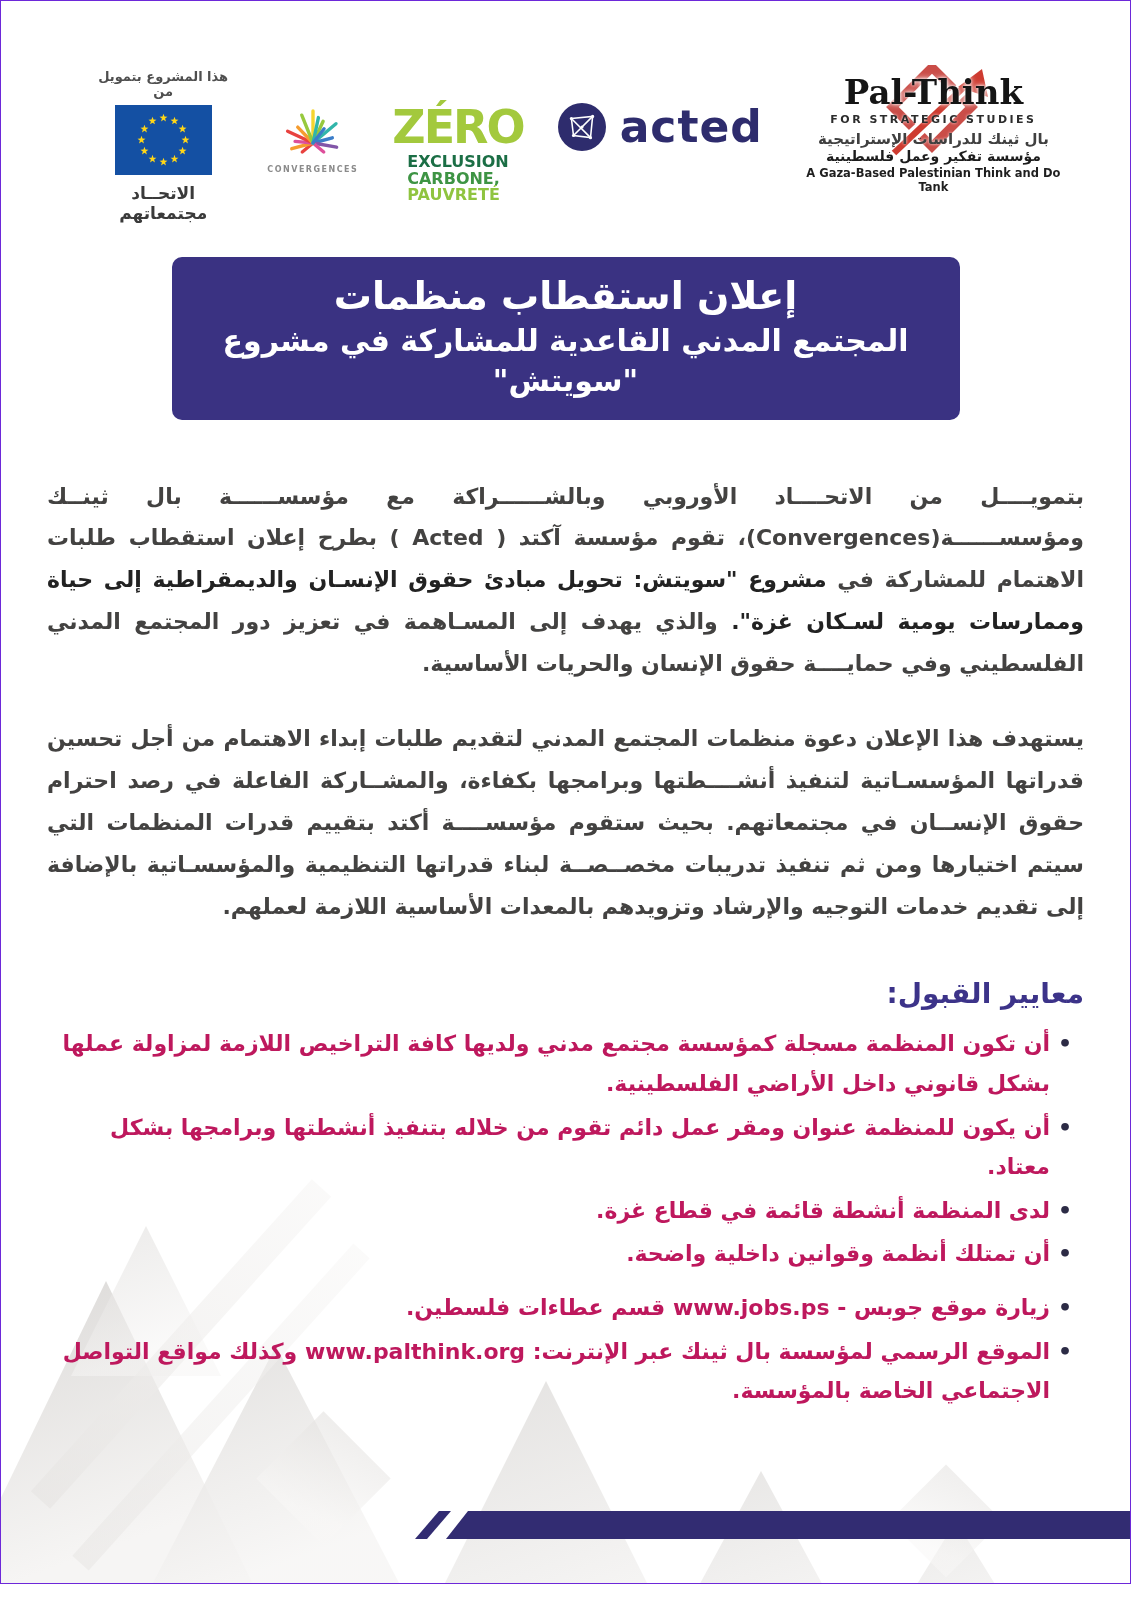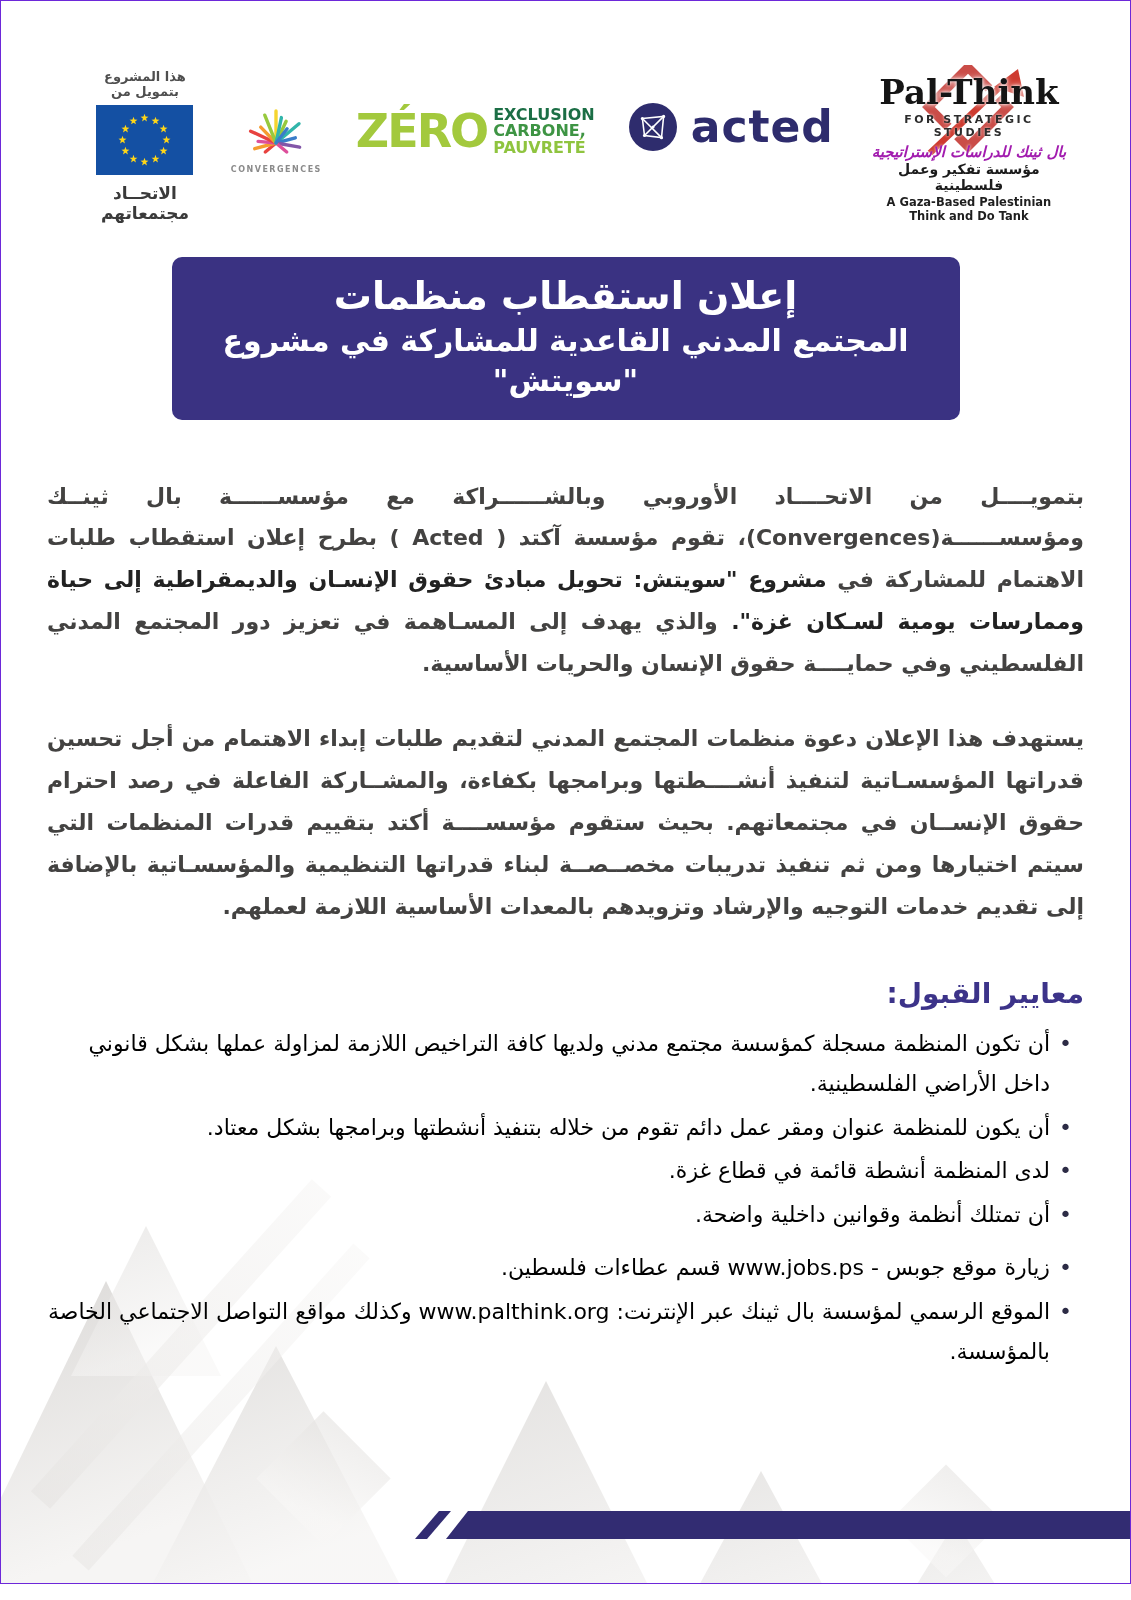--- a/index.html
+++ b/index.html
@@ -17,55 +17,55 @@
   .wm-bar{ background:linear-gradient(90deg,#e6e4e2,#f7f6f5); transform:rotate(-48deg); }
   
   .logos{ position:relative; z-index:2; display:flex; align-items:flex-start;
           padding:68px 60px 0 92px; gap:34px; direction:ltr; }
   .eu-block{ width:150px; text-align:center; }
   .eu-note{ font-size:13px; color:#4f4f4f; font-weight:bold; margin-bottom:6px; direction:rtl; }
   .eu-flag{ display:block; margin:0 auto; }
   .eu-label{ font-size:17px; color:#3a3a3a; font-weight:bold; margin-top:8px; direction:rtl; }
   .conv-block{ width:92px; text-align:center; padding-top:28px; }
   .conv-caption{ font-size:8px; letter-spacing:1.5px; color:#8b8b8b; font-weight:bold; margin-top:2px; }
-  .zero-block{ display:flex; align-items:center; gap:6px; padding-top:38px; }
+  .zero-block{ display:flex; align-items:center; gap:6px; padding-top:38px;flex-direction:column; }
   .zero-word{ font-size:46px; font-weight:bold; color:#a3c93d; letter-spacing:-2px; line-height:0.9; }
   .zero-stack{ display:flex; flex-direction:column; }
   .zero-stack span{ font-size:16px; font-weight:bold; line-height:1.02; letter-spacing:0; }
   .zero-l1{ color:#1b6e45; } .zero-l2{ color:#3e9444; } .zero-l3{ color:#8fc43f; }
   .acted-block{ display:flex; align-items:center; gap:14px; padding-top:32px; }
   .acted-circle{ width:48px; height:48px; border-radius:50%; background:#2e2c6d;
                  display:flex; align-items:center; justify-content:center; }
   .acted-word{ font-size:44px; font-weight:bold; color:#2e2c6d; letter-spacing:1px; }
   .pal-block{ position:relative; width:292px; text-align:center; padding-top:6px; margin-left:auto; }
   .pal-svg{ position:absolute; left:50%; top:-4px; transform:translateX(-50%); z-index:0; }
   .pal-text{ position:relative; z-index:1; }
   .pal-name{ font-family:"DejaVu Serif", serif; font-size:34px; font-weight:bold; color:#151515;
              line-height:1.05; text-shadow:0 0 3px #fff,0 0 6px #fff; }
   .pal-sub{ font-size:11px; letter-spacing:2.5px; color:#2c2c2c; font-weight:bold;
             text-shadow:0 0 3px #fff; margin-top:2px; }
-  .pal-ar1{ font-size:15px; font-weight:bold; color:#a21caf; direction:rtl; margin-top:4px; text-shadow:0 0 3px #fff;font-style:italic; }
+  .pal-ar1{ font-size:15px; font-weight:bold; color:#404040; direction:rtl; margin-top:4px; text-shadow:0 0 3px #fff; }
   .pal-ar2{ font-size:14px; font-weight:bold; color:#1c1c1c; direction:rtl; text-shadow:0 0 3px #fff; }
   .pal-tag{ font-size:11.5px; font-weight:bold; color:#1f1f1f; margin-top:2px; text-shadow:0 0 3px #fff; }
   
   .band{ position:relative; z-index:2; width:788px; margin:34px auto 0 auto;
          background:#3a3282; border-radius:10px; padding:16px 10px 18px 10px;
          text-align:center; direction:rtl; }
   .band-l1{ color:#ffffff; font-size:38px; font-weight:bold; line-height:1.25; }
   .band-l2{ color:#ffffff; font-size:30px; font-weight:bold; line-height:1.35; }
   
   .content{ position:relative; z-index:2; padding:0 46px; direction:rtl; }
   .para{ margin-top:56px; font-size:22px; font-weight:bold; color:#434241;
          text-align:justify; line-height:1.9; }
   .para.p2{ margin-top:34px; }
   .b-strong{ color:#222222; }
   .sec-h{ margin-top:50px; font-size:28px; font-weight:bold; color:#3c3389; }
   .sec-h.small{ font-size:23px; margin-top:46px; }
   ul.blist{ list-style:none; margin-top:14px; padding-right:12px; }
-  ul.blist li{ position:relative; font-size:22px; font-weight:normal; color:#000000;
+  ul.blist li{ position:relative; font-size:22px; font-weight:bold; color:#be185d;
                line-height:1.8; padding-right:22px; margin-top:4px; text-align:right; }
   ul.blist li::before{ content:"•"; position:absolute; right:0; top:0; color:#2c2b45; }
   .ch-link{ direction:ltr; unicode-bidi:embed; }
   
   .bot-band{ position:absolute; z-index:2; top:1510px; left:445px; right:0; height:28px;
              background:#322c72; clip-path:polygon(22px 0, 100% 0, 100% 100%, 0 100%); }
   .bot-slash{ position:absolute; z-index:2; top:1510px; left:414px; width:36px; height:28px;
               background:#322c72; clip-path:polygon(24px 0, 36px 0, 12px 100%, 0 100%); }
 </style>
 </head>

